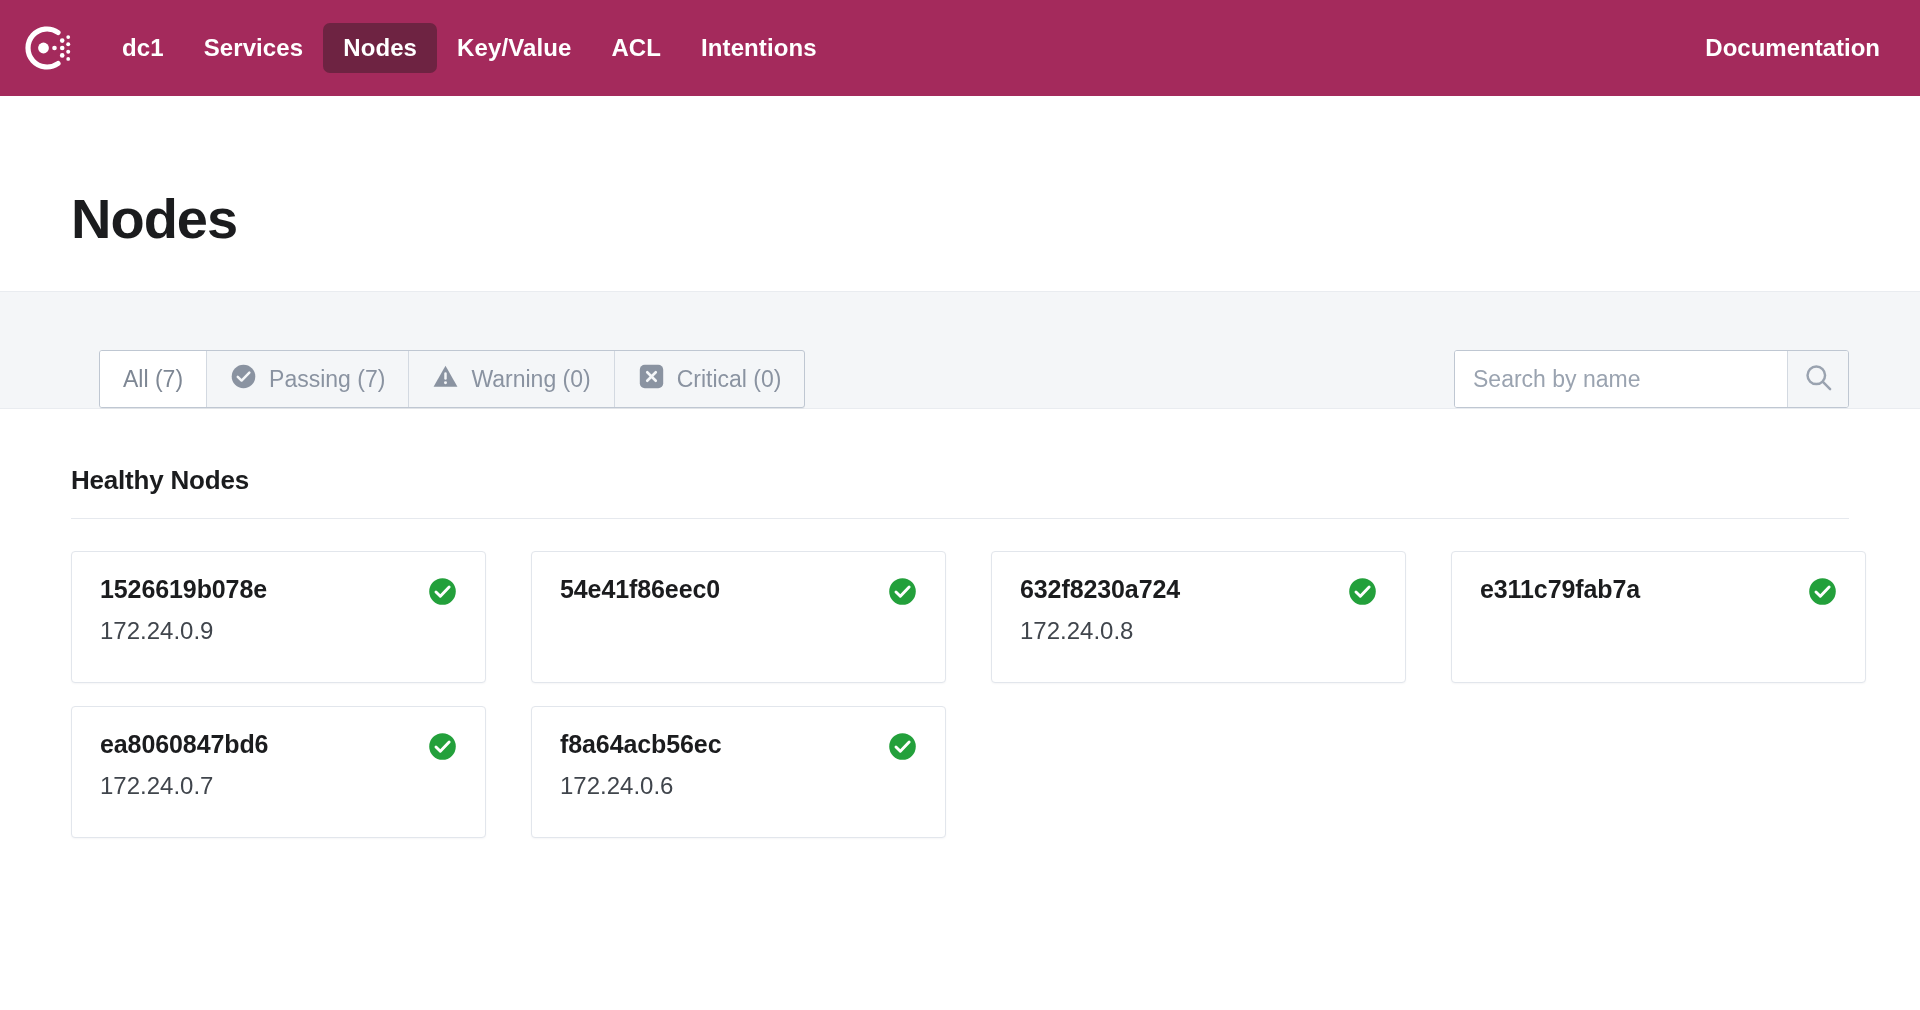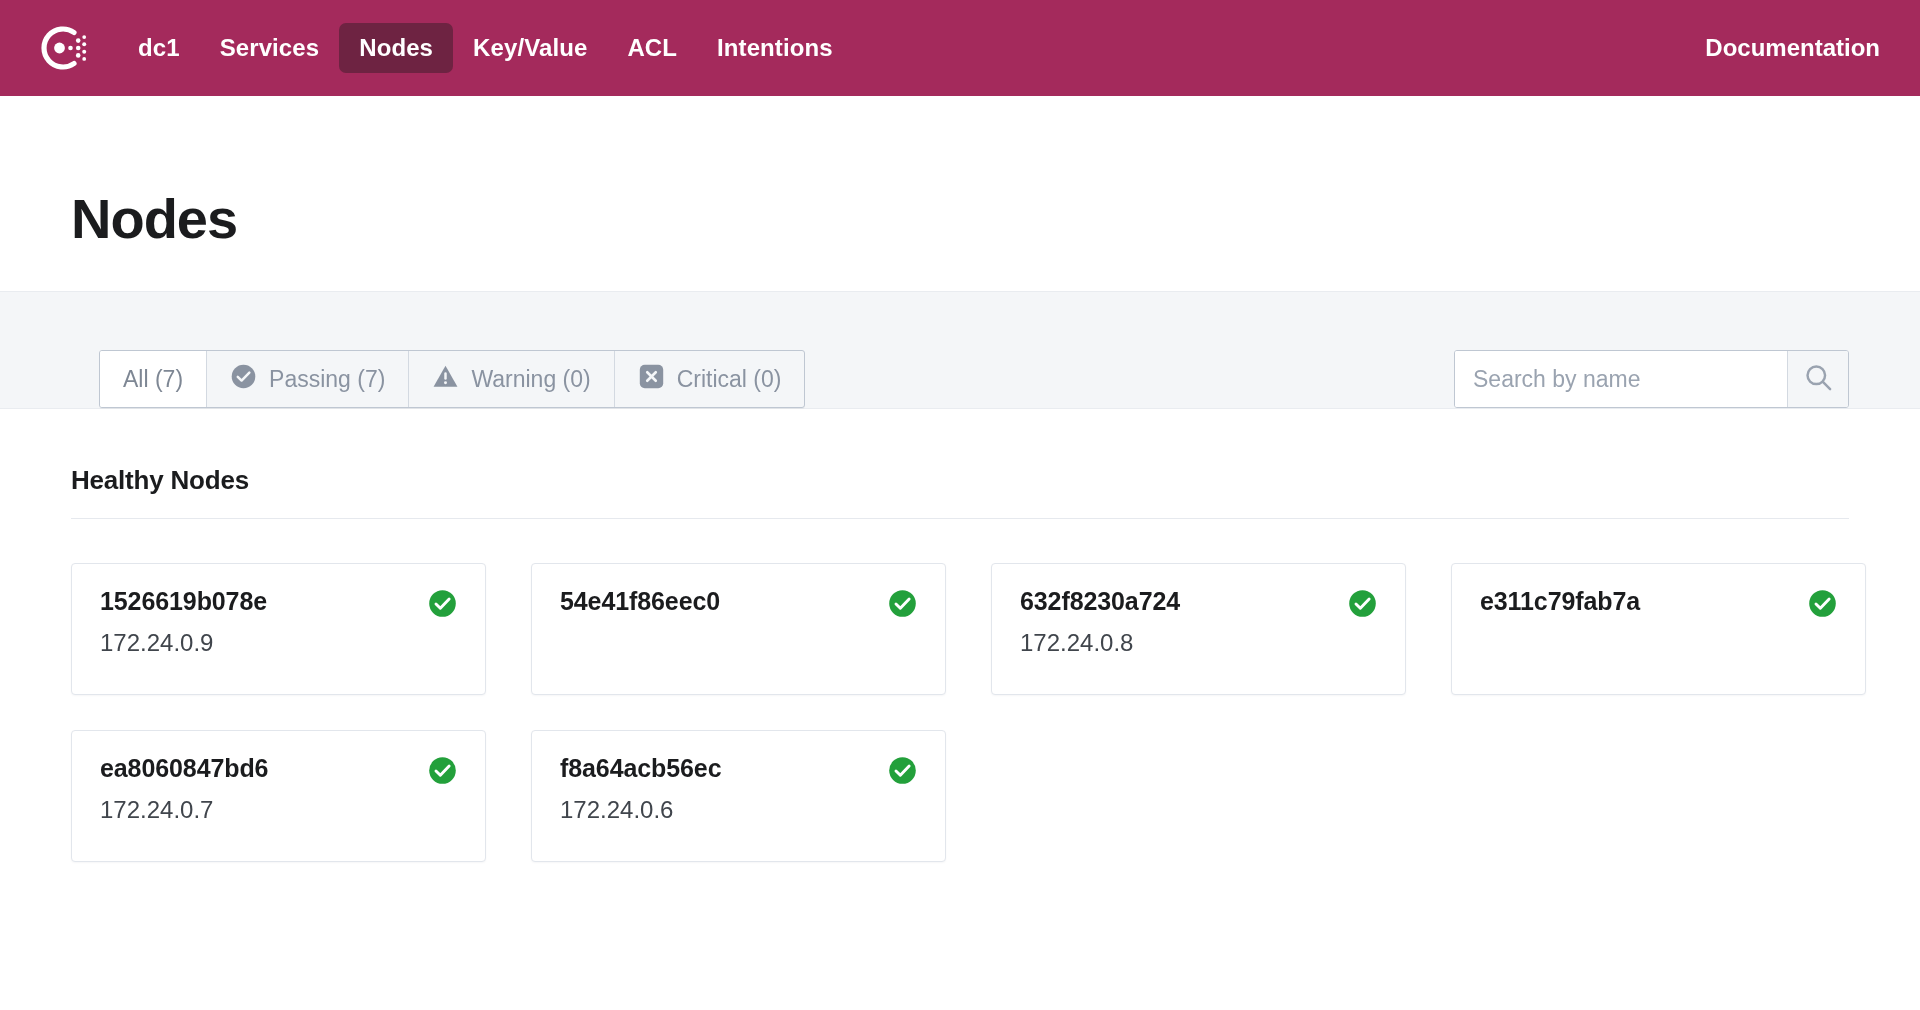--- a/index.html
+++ b/index.html
@@ -11,21 +11,21 @@
     font-family: "Liberation Sans", sans-serif;
     -webkit-font-smoothing: antialiased;
   }
 
   
   .topnav {
     height: 96px;
     background: #a42a5c;
     display: flex;
     align-items: center;
-    padding: 0 34px 0 32px;
+    padding: 0 34px 0 16px;
   }
 
   .logo-wrap {
     width: 58px;
     height: 58px;
     flex: 0 0 auto;
     display: flex;
     align-items: center;
     justify-content: center;
     margin-right: 28px;
@@ -172,22 +172,22 @@
     margin-top: 22px;
     height: 1px;
     background: #e6e9ee;
     width: 100%;
   }
 
   
   .grid {
     display: grid;
     grid-template-columns: repeat(4, 415px);
-    gap: 35px 45px;
-    margin-top: 44px;
+    gap: 23px 45px;
+    margin-top: 32px;
   }
 
   .card {
     background: #ffffff;
     border: 1px solid #e2e6ec;
     border-radius: 4px;
     height: 132px;
     padding: 24px 28px 0 28px;
     position: relative;
     cursor: pointer;

